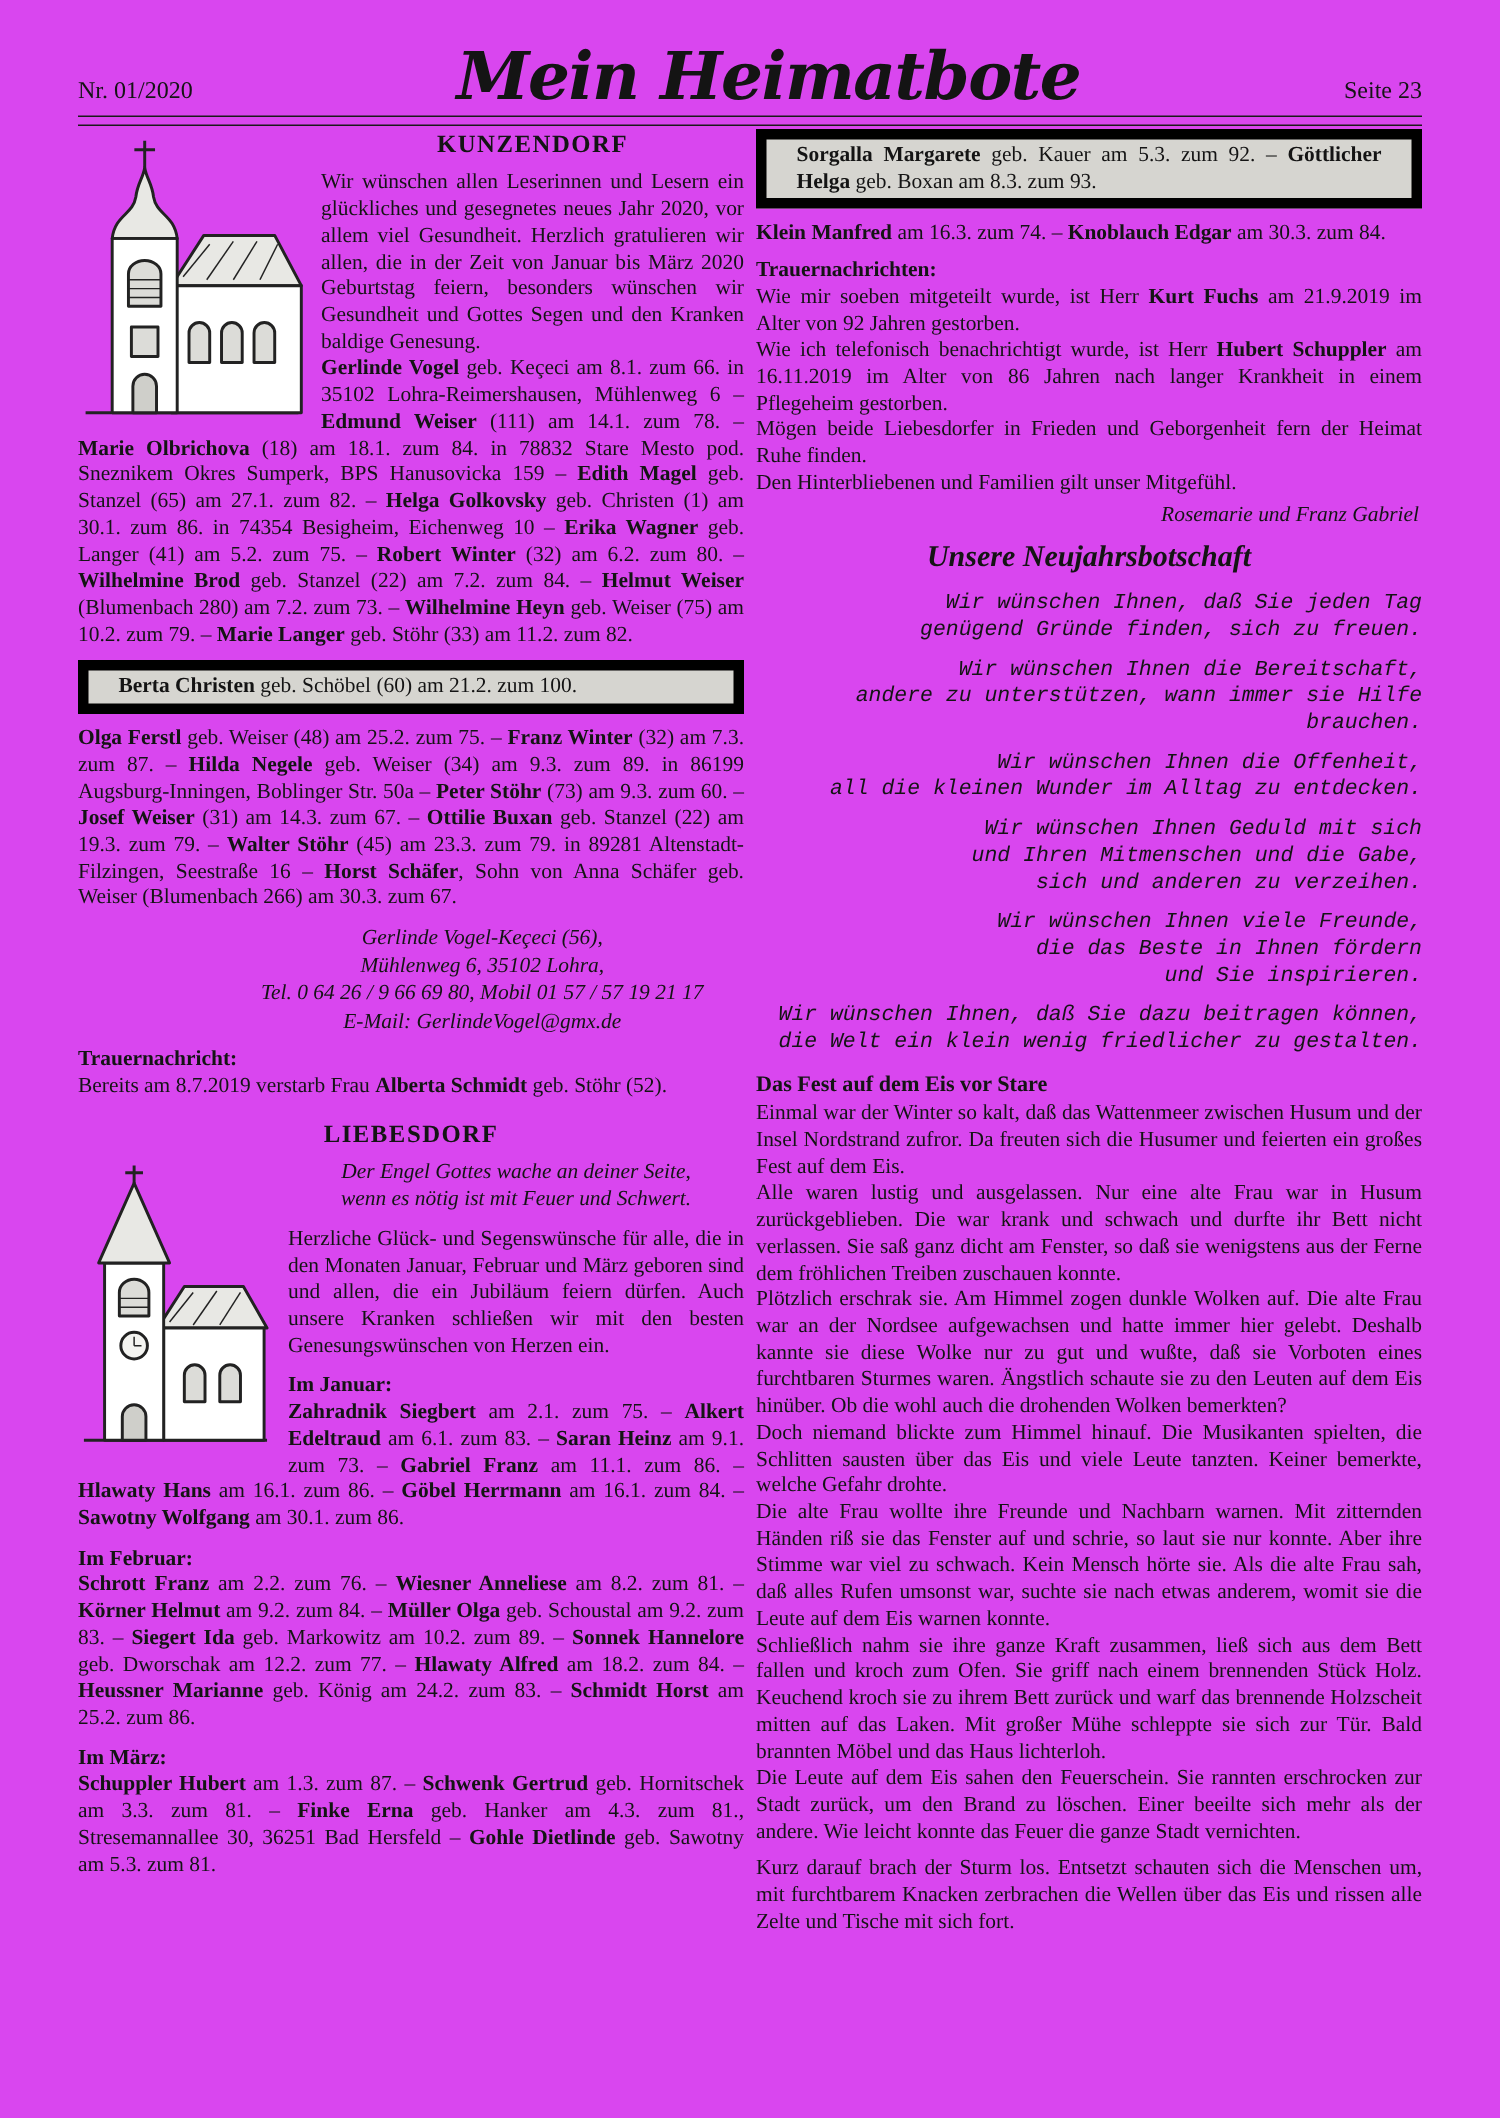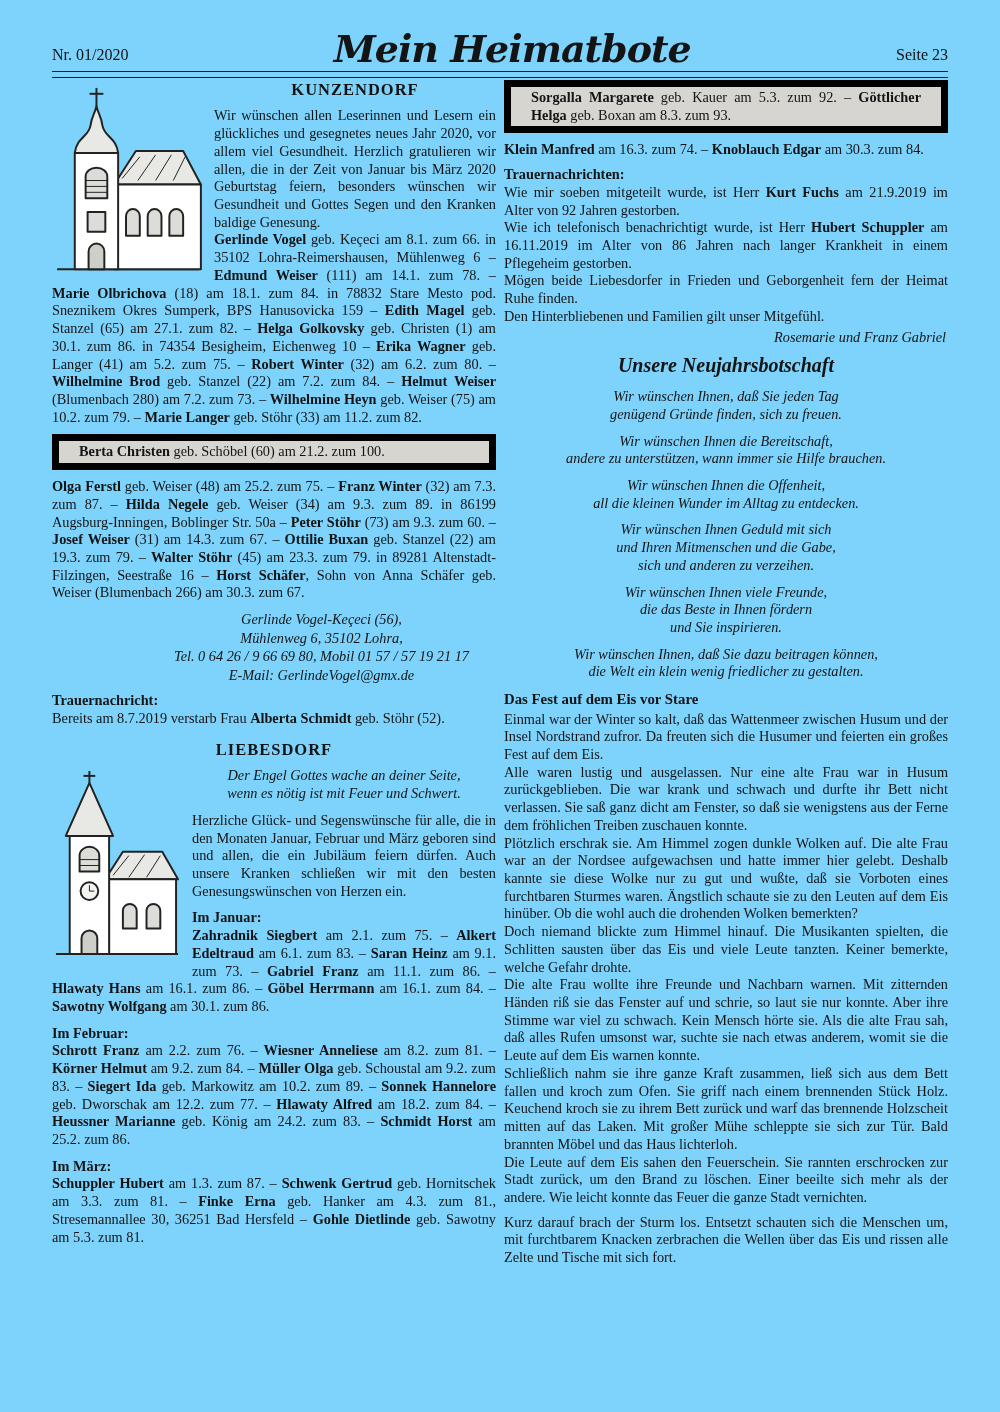--- a/index.html
+++ b/index.html
@@ -1,44 +1,44 @@
 <!DOCTYPE html>
 <html lang="de"><head>
 <meta charset="utf-8">
 <style>
   html,body{margin:0;padding:0;background:#fff;}
   .page{
     width:1000px;height:1412px;box-sizing:border-box;
-    padding:30px 52px 24px 52px;background:#7dd3fc;color:#141414;
+    padding:30px 52px 24px 52px;background:#d946ef;color:#141414;
     font-family:"Liberation Serif","DejaVu Serif",serif;
     overflow:hidden;position:relative;
   }
   
   .hdr{display:flex;justify-content:space-between;align-items:flex-end;}
   .hdr .meta{font-size:16px;padding-bottom:4px;}
   .masthead{
     margin:0;font-family:"DejaVu Serif",serif;font-weight:bold;font-style:italic;
-    font-size:38px;line-height:1;letter-spacing:-1px;
+    font-size:44px;line-height:1;letter-spacing:-1px;
   }
   .hdr-rule{margin-top:3px;height:5px;border-top:1.5px solid #1a1a1a;border-bottom:1px solid #1a1a1a;}
   
   .cols{display:flex;gap:8px;}
   .col{flex:1;min-width:0;font-size:14.3px;line-height:1.24;text-align:justify;hyphens:auto;-webkit-hyphens:auto;}
   p{margin:0;}
   b{font-weight:bold;}
   .place-heading{font-size:16.5px;font-weight:bold;text-align:center;letter-spacing:1px;margin:2px 0 7px 0;}
   .flow::after{content:"";display:block;clear:both;}
   .church{float:left;margin:2px 12px 4px 0;}
   .hl-box{background:#d6d5d0;border:7px solid #000000;padding:2px 20px;margin:8px 0;}
   .contact{font-style:italic;text-align:center;margin:8px 0 8px 95px;line-height:1.3;}
   .bold-line{font-weight:bold;margin-top:7px;}
   .month-heading{font-weight:bold;margin-top:9px;}
   .sig{text-align:right;font-style:italic;margin:3px 2px 6px 0;}
   .neujahr-heading{font-size:20px;font-weight:bold;font-style:italic;text-align:center;margin:7px 0 10px 0;}
-  .stanza{font-style:italic;text-align:center;margin:0 0 9px 0;}
+  .stanza{font-style:italic;text-align:right;margin:0 0 9px 0;font-family:Liberation Mono, monospace;}
   .motto{font-style:italic;text-align:center;margin:0 0 9px 0;}
   .husum-heading{font-weight:bold;margin:5px 0 2px 0;text-align:left;font-size:14.8px;}
   .liebes-gap{margin-top:12px;}
 </style>
 </head>
 <body>
 
 <div class="page">
 
   <header class="hdr">

